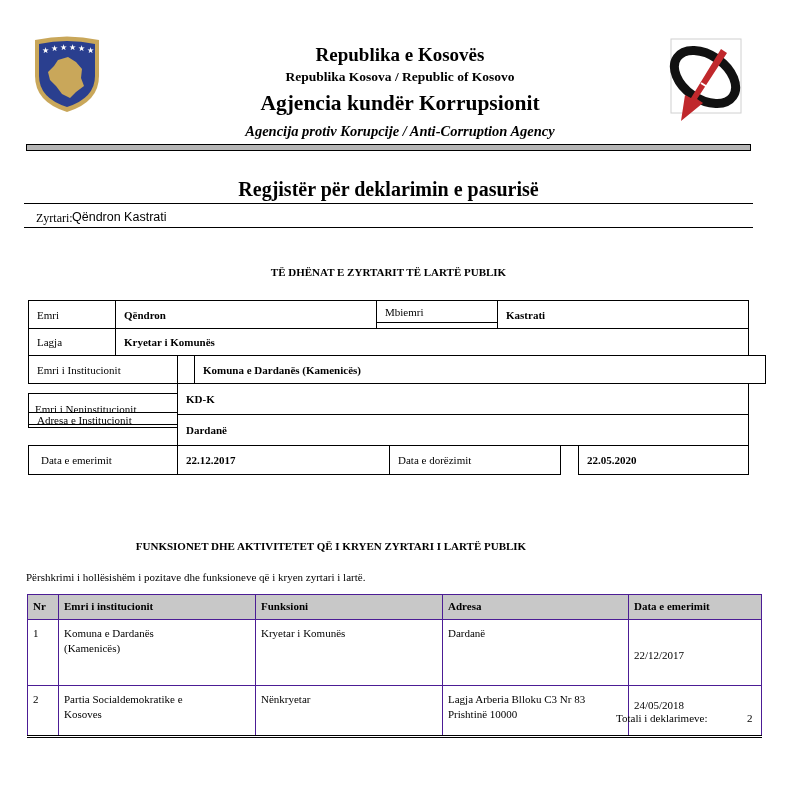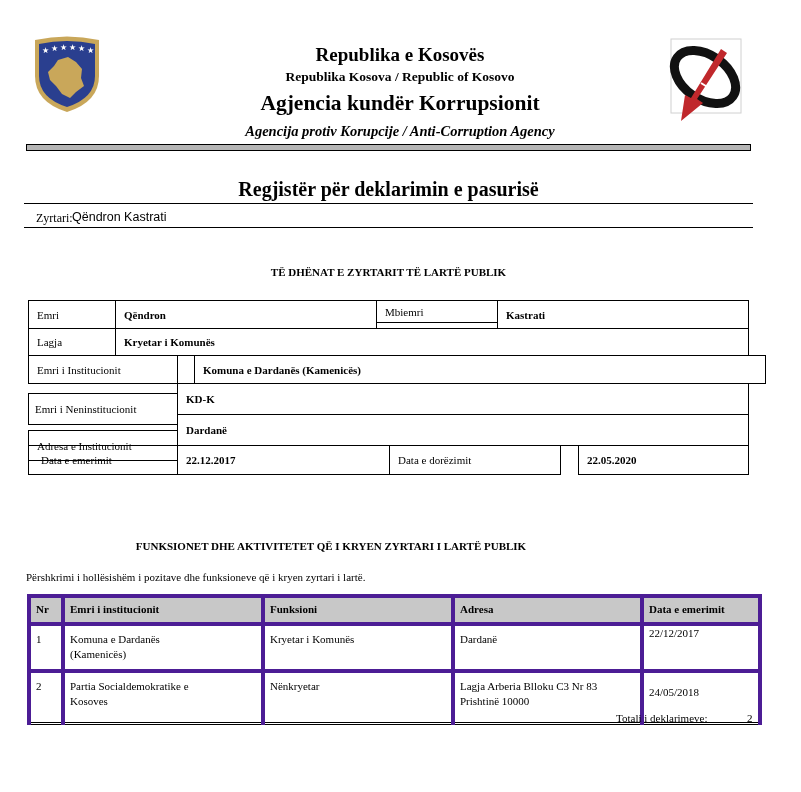--- a/index.html
+++ b/index.html
@@ -30,21 +30,21 @@
 
   
   .cell { position:absolute; border:1px solid #000; box-sizing:border-box; font-size:11px; display:flex; align-items:center; padding-left:8px; }
   .b { font-weight:bold; }
 
   #sec2-title { left:26px; width:610px; top:540px; text-align:center; font-size:11px; font-weight:bold; }
   #sec2-desc { left:26px; top:571px; font-size:11px; }
 
   
   #ftable { position:absolute; left:27px; top:594px; width:735px; border-collapse:collapse; font-size:11px; }
-  #ftable th, #ftable td { border:4px solid #4c1d95; text-align:left; vertical-align:top; padding:2px 5px; }
+  #ftable th, #ftable td { border:1px solid #4c1d95; text-align:left; vertical-align:top; padding:2px 5px; }
   #ftable th { background:#c8c8c8; font-weight:bold; height:17px; padding-top:5px; }
   #ftable td { height:35px; padding-top:6px; line-height:15px; }
   #ftable tr.last td { border-bottom:3px double #000; }
   #total-label { left:616px; top:712px; font-size:11px; }
   #total-value { left:747px; top:712px; font-size:11px; }
 </style>
 </head>
 <body>
 
 <div id="coat" class="abs">
@@ -94,21 +94,21 @@
 
   <div class="cell" style="left:28px;top:328px;width:88px;height:28px;">Lagja</div>
   <div class="cell b" style="left:115px;top:328px;width:634px;height:28px;">Kryetar i Komunës</div>
 
   <div class="cell" style="left:28px;top:355px;width:150px;height:29px;">Emri i Institucionit</div>
   <div class="cell b" style="left:177px;top:355px;width:572px;height:29px;margin-left:17px;">Komuna e Dardanës (Kamenicës)</div>
 
   <div class="cell" style="left:28px;top:383px;width:150px;height:32px;padding-left:6px;margin-top:10px;">Emri i Neninstitucionit</div>
   <div class="cell b" style="left:177px;top:383px;width:572px;height:32px;">KD-K</div>
 
-  <div class="cell" style="left:28px;top:430px;width:150px;height:31px;">Adresa e Institucionit</div>
+  <div class="cell" style="left:28px;top:412px;width:150px;height:16px;">Adresa e Institucionit</div>
   <div class="cell b" style="left:177px;top:414px;width:572px;height:32px;">Dardanë</div>
 
   <div class="cell" style="left:28px;top:445px;width:150px;height:30px;padding-left:12px;">Data e emerimit</div>
   <div class="cell b" style="left:177px;top:445px;width:213px;height:30px;">22.12.2017</div>
   <div class="cell" style="left:389px;top:445px;width:172px;height:30px;align-items:flex-start;padding-top:8px;">Data e dorëzimit</div>
   <div class="cell b" style="left:578px;top:445px;width:171px;height:30px;align-items:flex-start;padding-top:8px;">22.05.2020</div>
 </div>
 
 <div id="sec2-title" class="abs">FUNKSIONET DHE AKTIVITETET QË I KRYEN ZYRTARI I LARTË PUBLIK</div>
 <div id="sec2-desc" class="abs">Përshkrimi i hollësishëm i pozitave dhe funksioneve që i kryen zyrtari i lartë.</div>
@@ -122,21 +122,21 @@
       <th style="width:175px;">Adresa</th>
       <th>Data e emerimit</th>
     </tr>
   </thead>
   <tbody>
     <tr>
       <td>1</td>
       <td><span>Komuna e Dardanës</span><br><span>(Kamenicës)</span></td>
       <td>Kryetar i Komunës</td>
       <td><span>Dardanë</span></td>
-      <td style="padding-top:0;">22/12/2017</td>
+      <td style="padding-top:28px;">22/12/2017</td>
     </tr>
     <tr class="last">
       <td>2</td>
       <td><span>Partia Socialdemokratike e</span><br><span>Kosoves</span></td>
       <td>Nënkryetar</td>
       <td><span>Lagja Arberia Blloku C3 Nr 83</span><br><span>Prishtinë 10000</span></td>
       <td style="padding-top:12px;">24/05/2018</td>
     </tr>
   </tbody>
 </table>

